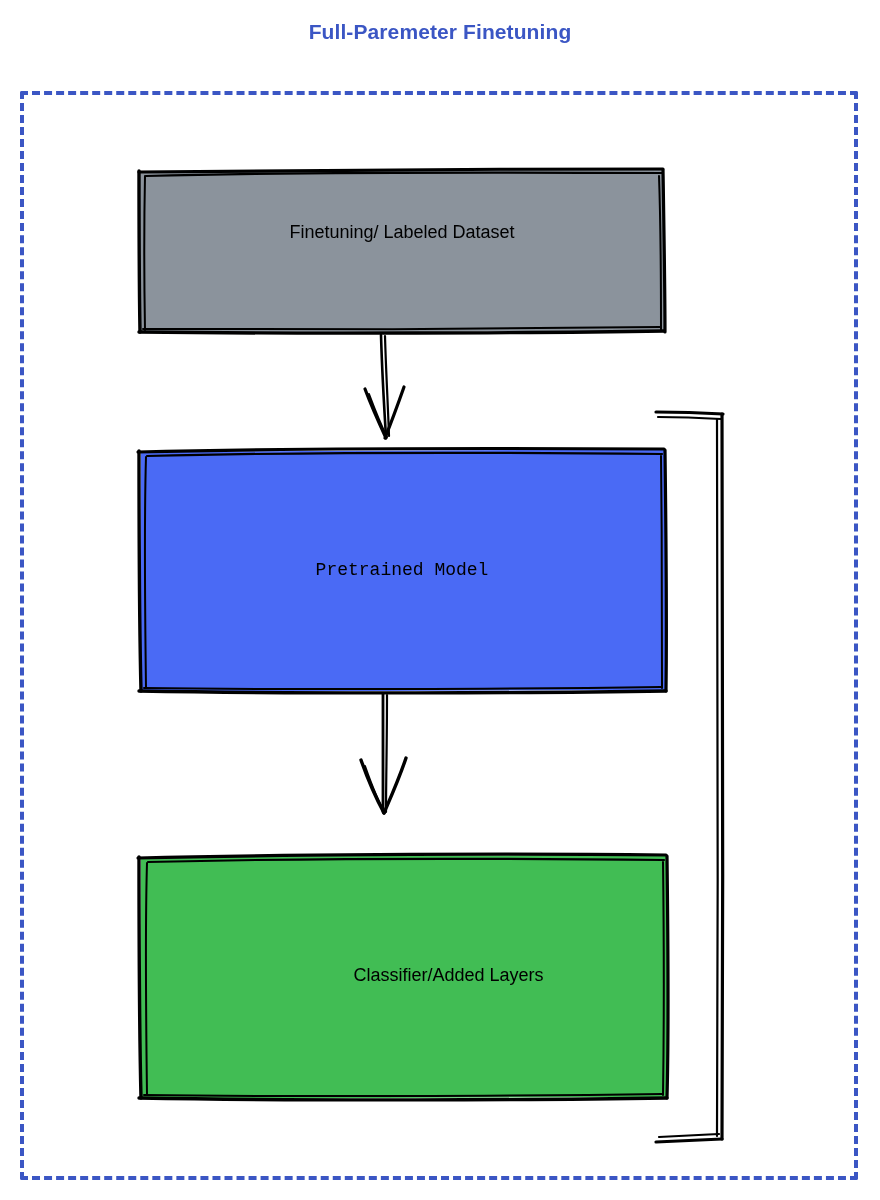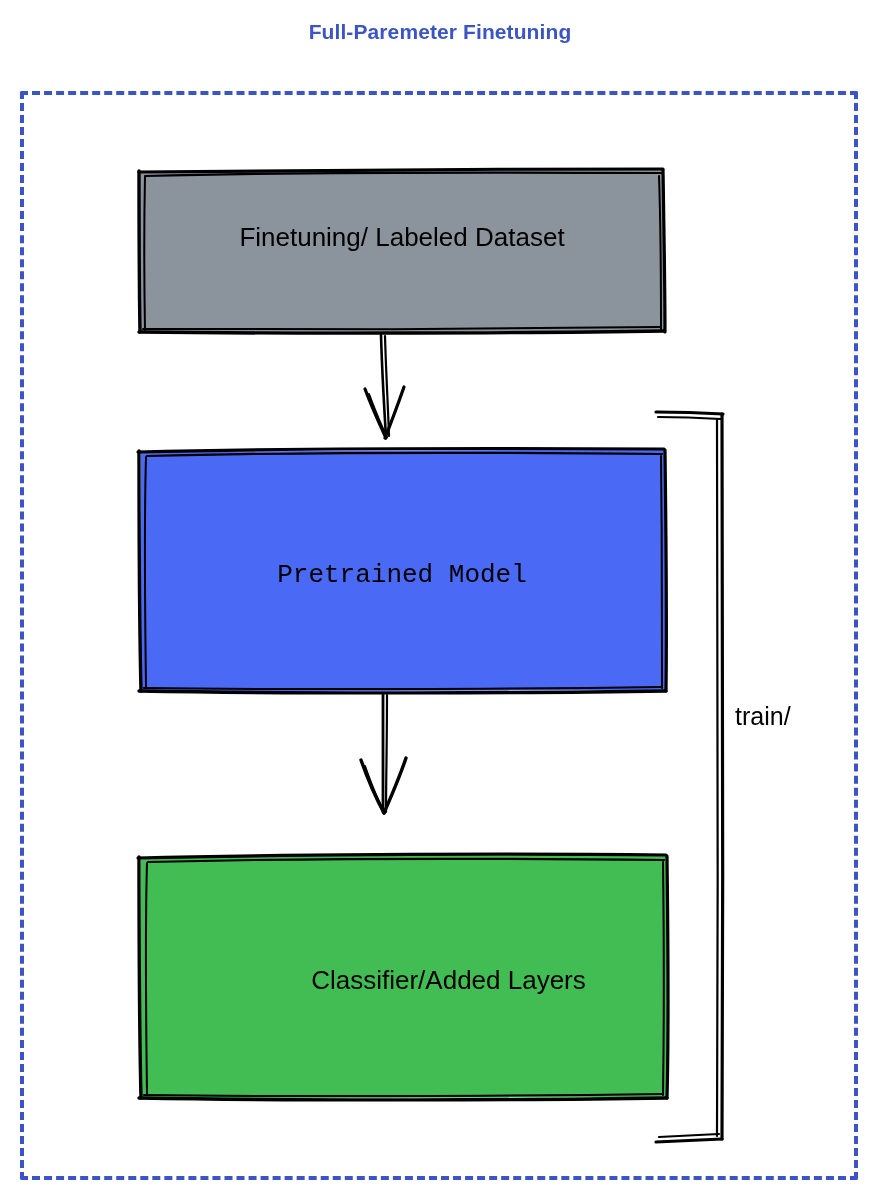--- a/index.html
+++ b/index.html
@@ -49,21 +49,21 @@
     width: 880px;
     height: 1200px;
     pointer-events: none;
   }
 
   
   .node-label {
     position: absolute;
     text-align: center;
     color: #000000;
-    font-size: 26px;
+    font-size: 18px;
     font-family: "Liberation Sans", sans-serif;
     white-space: nowrap;
   }
   .label-dataset {
     left: 138px;
     top: 222px;
     width: 528px;
   }
   .label-pretrained {
     left: 138px;
@@ -168,14 +168,13 @@
 
 </svg>
 
 <div class="node-label label-dataset">Finetuning/ Labeled Dataset</div>
 
 <div class="node-label label-pretrained">Pretrained Model</div>
 
 <div class="node-label label-classifier">Classifier/Added Layers</div>
 
 <div class="edge-label">
-  <div>train/</div>
 </div>
 
 </body></html>

